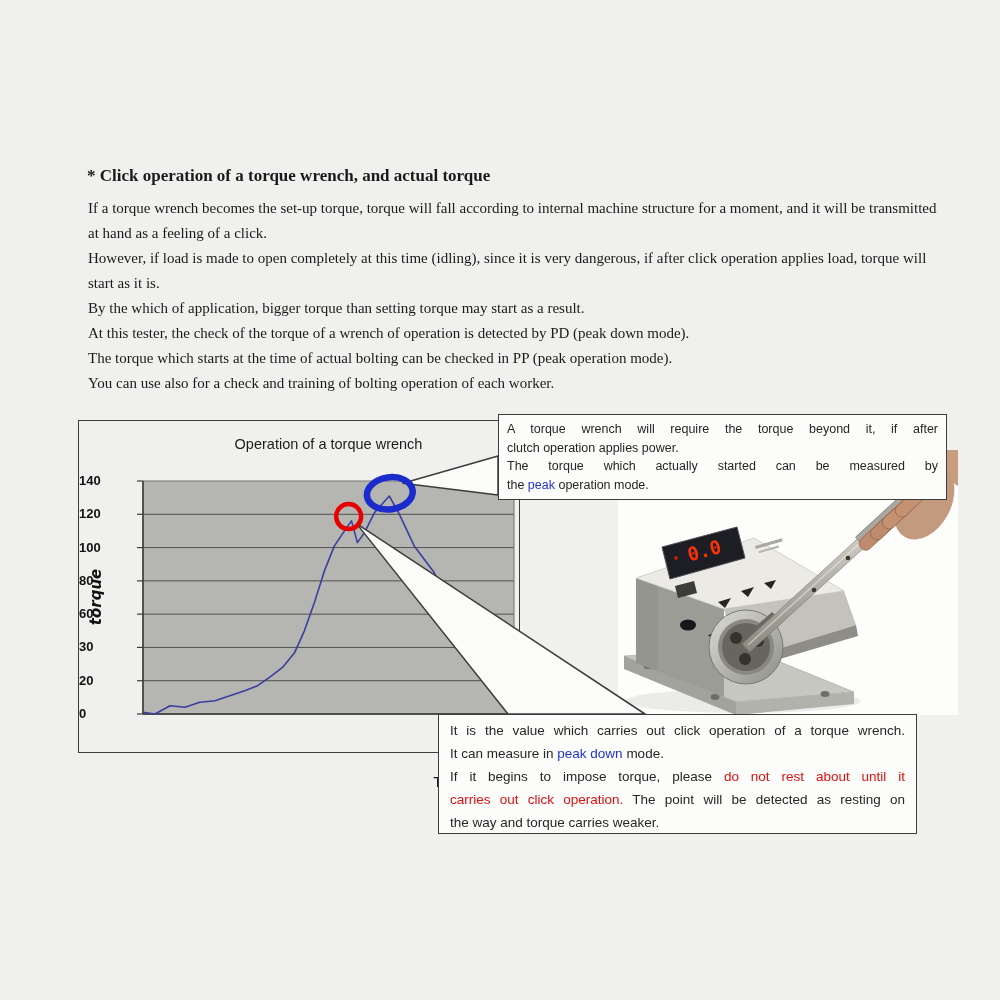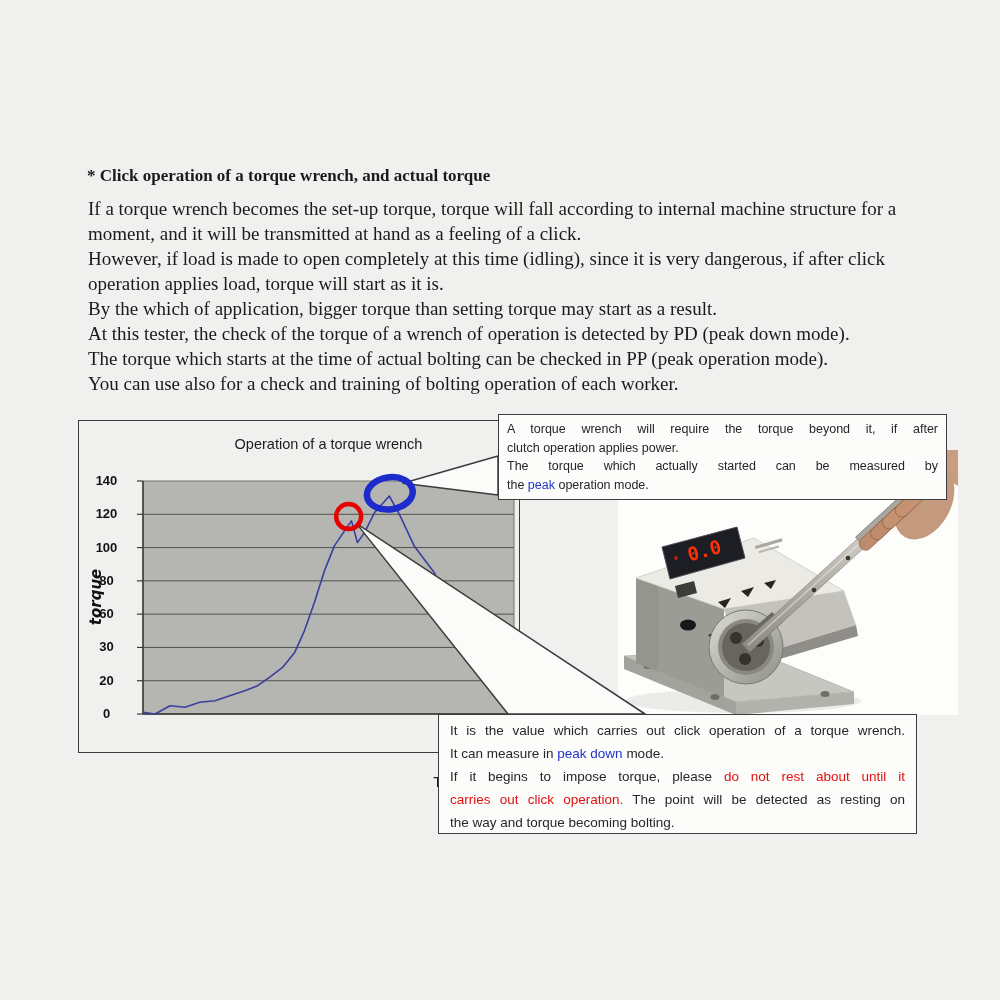--- a/index.html
+++ b/index.html
@@ -6,36 +6,36 @@
     --page-bg:#f0f0ee; --plot-bg:#b5b5b2; --box-border:#3c3c3c;
     --link-blue:#2233cc; --warn-red:#e01010;
   }
   html,body{margin:0;padding:0;background:var(--page-bg);}
   .page{position:relative;width:1000px;height:1000px;background:var(--page-bg);
         font-family:"Liberation Serif",serif;color:#1a1a1a;overflow:hidden;}
 
   
   .title{position:absolute;left:87px;top:166px;margin:0;font-size:17px;font-weight:bold;
          font-family:"Liberation Serif",serif;}
-  .body-text{position:absolute;left:88px;top:196px;width:856px;font-size:19px;line-height:25px;}
+  .body-text{position:absolute;left:88px;top:196px;width:856px;font-size:15px;line-height:25px;}
   .body-text p{margin:0;}
 
   
   .chart{position:absolute;left:78px;top:420px;width:442px;height:333px;
          border:1.5px solid var(--box-border);background:var(--page-bg);box-sizing:border-box;
          font-family:"Liberation Sans",sans-serif;}
   .chart-title{position:absolute;left:64px;top:15px;width:371px;text-align:center;
                font-size:14.5px;color:#1c1c1c;}
   .chart-ylabel{position:absolute;left:-63px;top:167px;width:160px;text-align:center;
                 transform:rotate(-90deg);font-size:15px;font-weight:bold;font-style:italic;
                 font-family:"DejaVu Sans",sans-serif;color:#111;}
   .chart-xlabel{position:absolute;left:64px;top:306px;width:371px;text-align:right;
                 font-size:14.5px;color:#1c1c1c;margin-top:47px;}
   .plot-svg{position:absolute;left:64px;top:60px;overflow:visible;}
-  .ytick{position:absolute;left:0;width:55px;text-align:center;font-size:13px;font-weight:bold;color:#111;}
+  .ytick{position:absolute;left:0;width:55px;text-align:left;font-size:13px;font-weight:bold;color:#111;}
 
   
   .callout{position:absolute;background:#fcfcfa;border:1.5px solid var(--box-border);
            box-sizing:border-box;font-family:"Liberation Sans",sans-serif;color:#262626;}
   .callout-top{left:498px;top:414px;width:449px;height:86px;padding:5px 8px 0;}
   .callout-top .cl{height:18.5px;line-height:18.5px;font-size:12.5px;}
   .callout-bottom{left:438px;top:714px;width:479px;height:120px;padding:4px 11px 1px;}
   .callout-bottom .cl{height:23px;line-height:23px;font-size:13.5px;}
   .cl{white-space:nowrap;overflow:hidden;}
   .cl.j{white-space:normal;text-align:justify;text-align-last:justify;}
@@ -196,16 +196,16 @@
       <div class="cl j"><span>A torque wrench will require the torque beyond it, if after</span></div>
       <div class="cl"><span>clutch operation applies power.</span></div>
       <div class="cl j"><span>The torque which actually started can be measured by</span></div>
       <div class="cl"><span>the </span><span class="c-blue">peak</span><span> operation mode.</span></div>
     </div>
   <div class="callout callout-bottom" id="callout-bottom">
       <div class="cl j"><span>It is the value which carries out click operation of a torque wrench.</span></div>
       <div class="cl"><span>It can measure in </span><span class="c-blue">peak down</span><span> mode.</span></div>
       <div class="cl j"><span>If it begins to impose torque, please </span><span class="c-red">do not rest about until it</span></div>
       <div class="cl j"><span class="c-red">carries out click operation.</span><span> The point will be detected as resting on</span></div>
-      <div class="cl"><span>the way and torque becoming bolting.</span></div>
+      <div class="cl"><span>the way and torque carries weaker.</span></div>
     </div>
 
 </div>
 
 </body></html>

